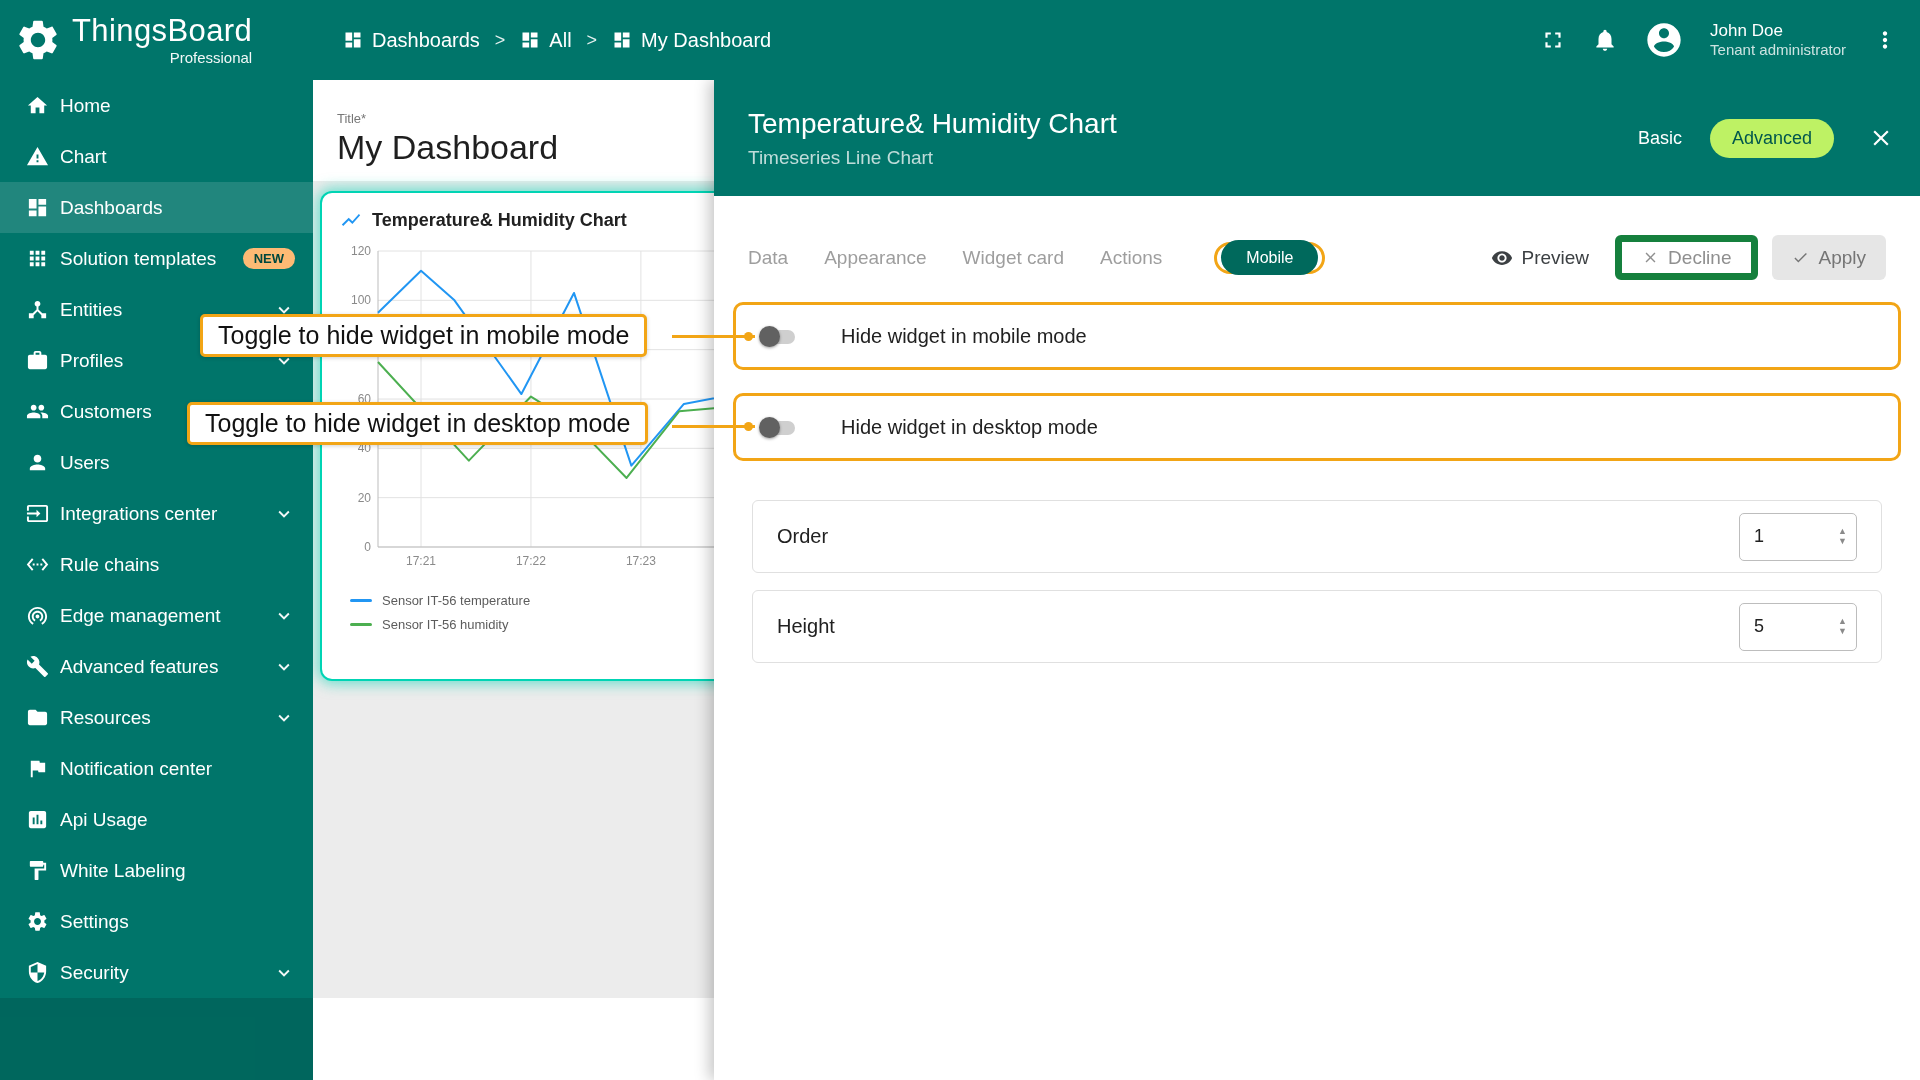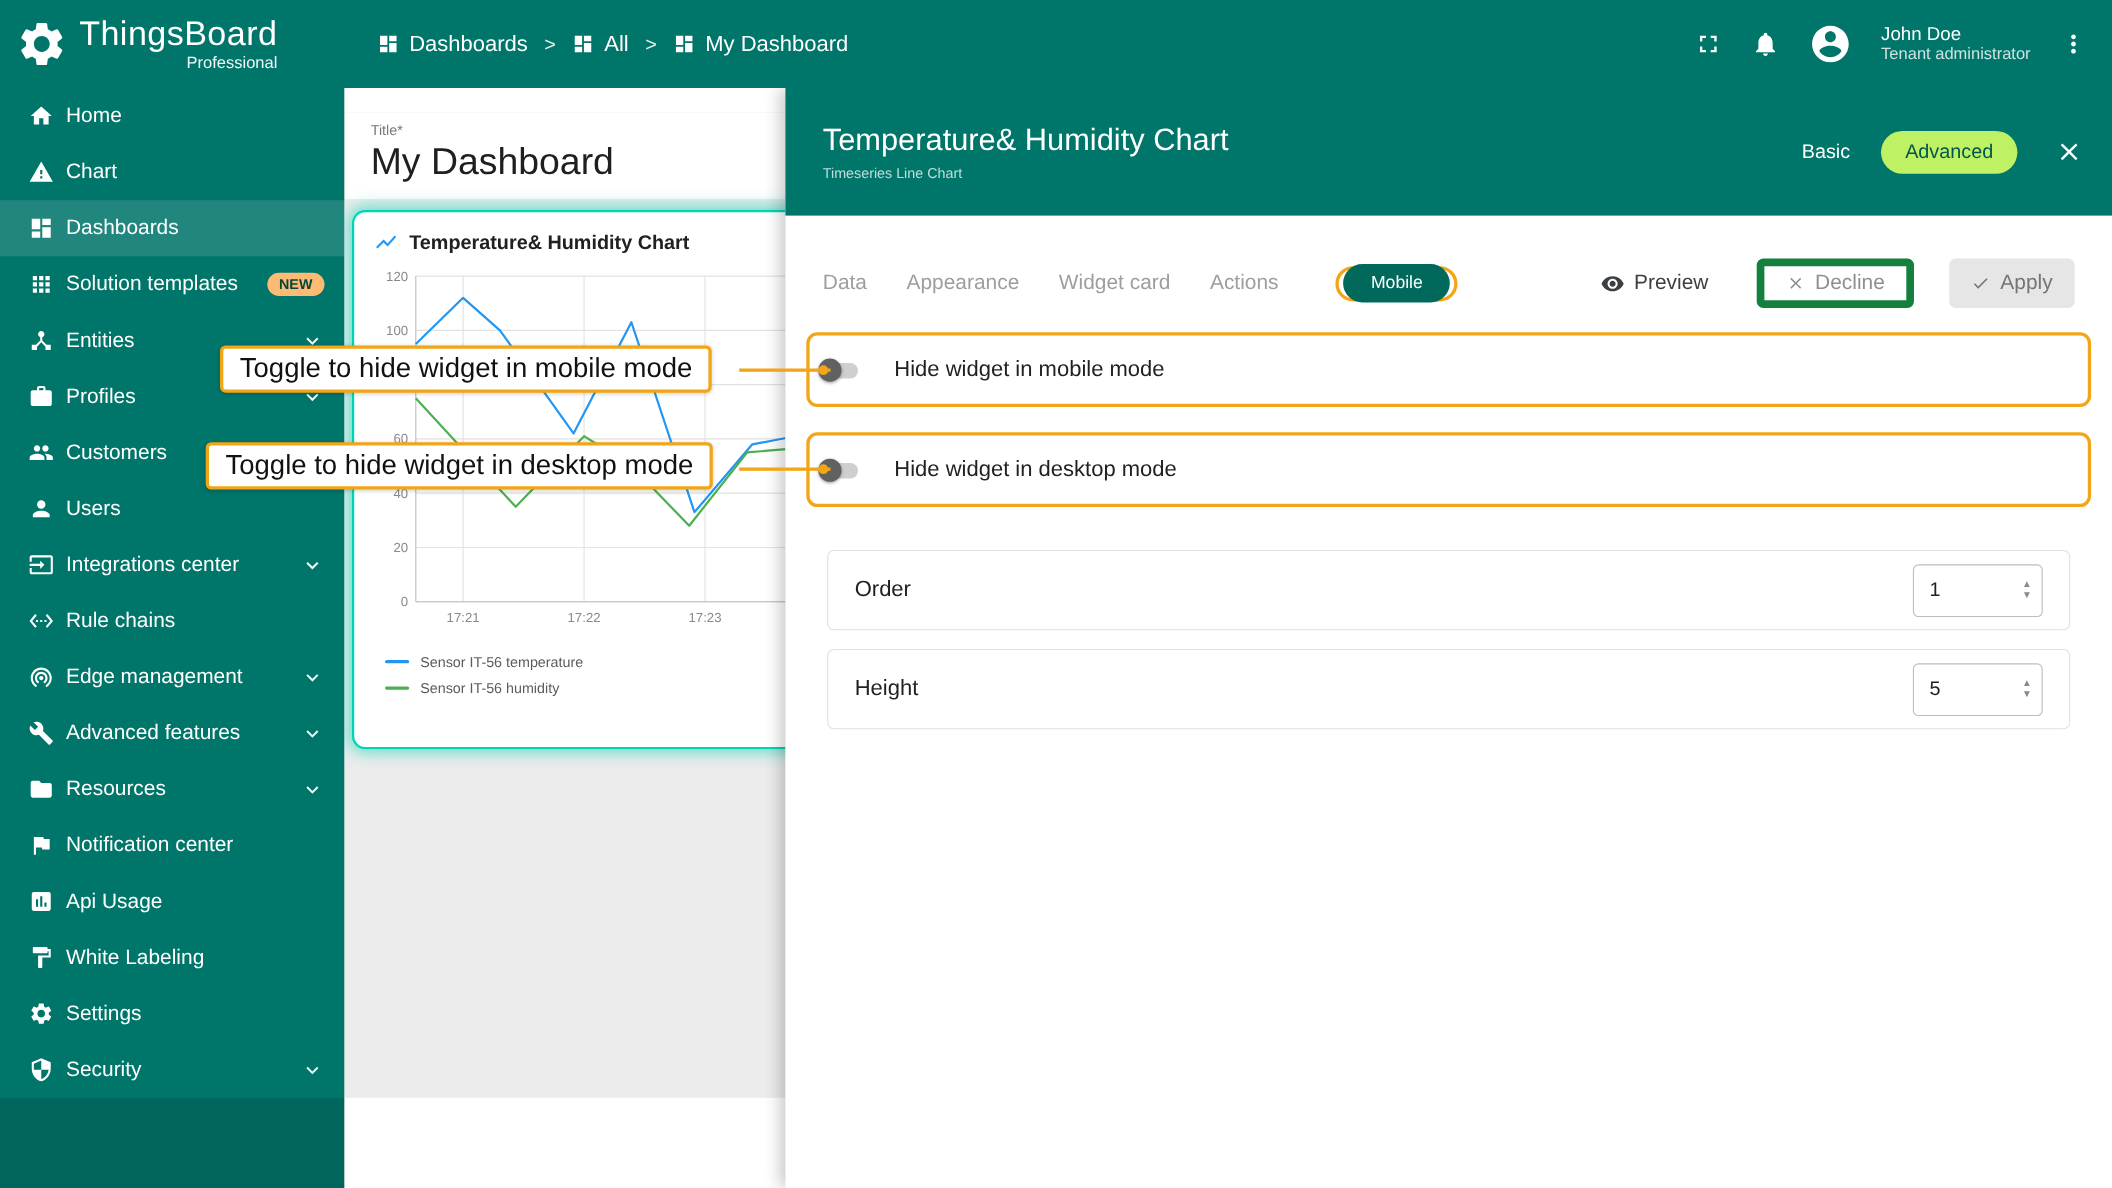--- a/index.html
+++ b/index.html
@@ -58,40 +58,40 @@
   .legend-swatch{width:22px;height:3px;border-radius:2px;background:#999;}
   .legend-label{font-size:13px;color:#5c5c5c;}
 
   
   .details{position:absolute;left:714px;top:80px;width:1206px;height:1000px;background:#fff;
            box-shadow:-5px 0 14px rgba(0,0,0,.22);z-index:8;}
   .details-header{height:116px;background:#00756a;color:#fff;display:flex;align-items:center;
                   box-sizing:border-box;padding:0 26px 0 34px;}
   .dh-titles{display:flex;flex-direction:column;gap:7px;}
   .dh-title{font-size:28px;font-weight:400;}
-  .dh-sub{font-size:13px;color:rgba(255,255,255,.75);}
+  .dh-sub{font-size:19px;color:rgba(255,255,255,.75);}
   .mode-toggle{margin-left:auto;display:flex;align-items:center;gap:10px;}
   .mode-opt{font-size:18px;color:#fff;padding:9px 18px;border-radius:22px;cursor:pointer;}
   .mode-opt.selected{background:#bef264;color:#00564d;font-weight:500;padding:9px 22px;}
   .close-btn{margin-left:34px;width:26px;height:26px;color:#fff;}
   .details-body{box-sizing:border-box;padding:37px 19px 0 19px;}
   .toolbar-row{display:flex;align-items:center;height:49px;margin:0 15px;}
   .tabs{display:flex;align-items:center;gap:36px;}
   .tab{font-size:19px;color:#9e9e9e;cursor:pointer;}
   .tab-highlight{border:3px solid #f2a516;border-radius:27px;padding:4px;margin-left:16px;}
   .mobile-pill{background:#00695c;color:#fff;font-weight:500;padding:9px 25px;border-radius:21px;}
-  .toolbar-actions{margin-left:auto;display:flex;align-items:flex-end;gap:32px;}
+  .toolbar-actions{margin-left:auto;display:flex;align-items:flex-end;gap:14px;}
   .btn{display:flex;align-items:center;gap:9px;font-size:19px;height:45px;border-radius:6px;box-sizing:border-box;}
   .btn-preview{color:#3c4043;padding:0 12px;}
   .btn-preview .bicon{width:22px;height:22px;}
   .btn-decline{border:7px solid #15803d;color:#8f8f8f;background:#fff;padding:0 20px;}
   .btn-apply{background:#e6e6e6;color:#757575;padding:0 20px;}
   .bicon{width:17px;height:17px;}
   .toggle-row{border:3px solid #f2a516;border-radius:10px;height:68px;background:#fff;
-              display:flex;align-items:center;gap:32px;padding:0 8px;box-sizing:border-box;margin-top:20px;}
+              display:flex;align-items:center;gap:45px;padding:0 23px;box-sizing:border-box;margin-top:20px;}
   .toggle-row.second{margin-top:23px;}
   .switch{position:relative;width:37px;height:21px;flex:0 0 37px;cursor:pointer;}
   .switch .track{position:absolute;left:1px;top:4px;width:35px;height:14px;background:#cfcfcf;border-radius:7px;}
   .switch .thumb{position:absolute;left:0;top:0;width:21px;height:21px;background:#616161;border-radius:50%;
                  box-shadow:0 1px 3px rgba(0,0,0,.4);}
   .toggle-label{font-size:20px;color:#212121;}
   .fields{margin:39px 19px 0 19px;}
   .field-row{border:1px solid #e0e0e0;border-radius:6px;height:73px;display:flex;align-items:center;
              padding:0 24px;box-sizing:border-box;}
   .field-row.second{margin-top:17px;}

